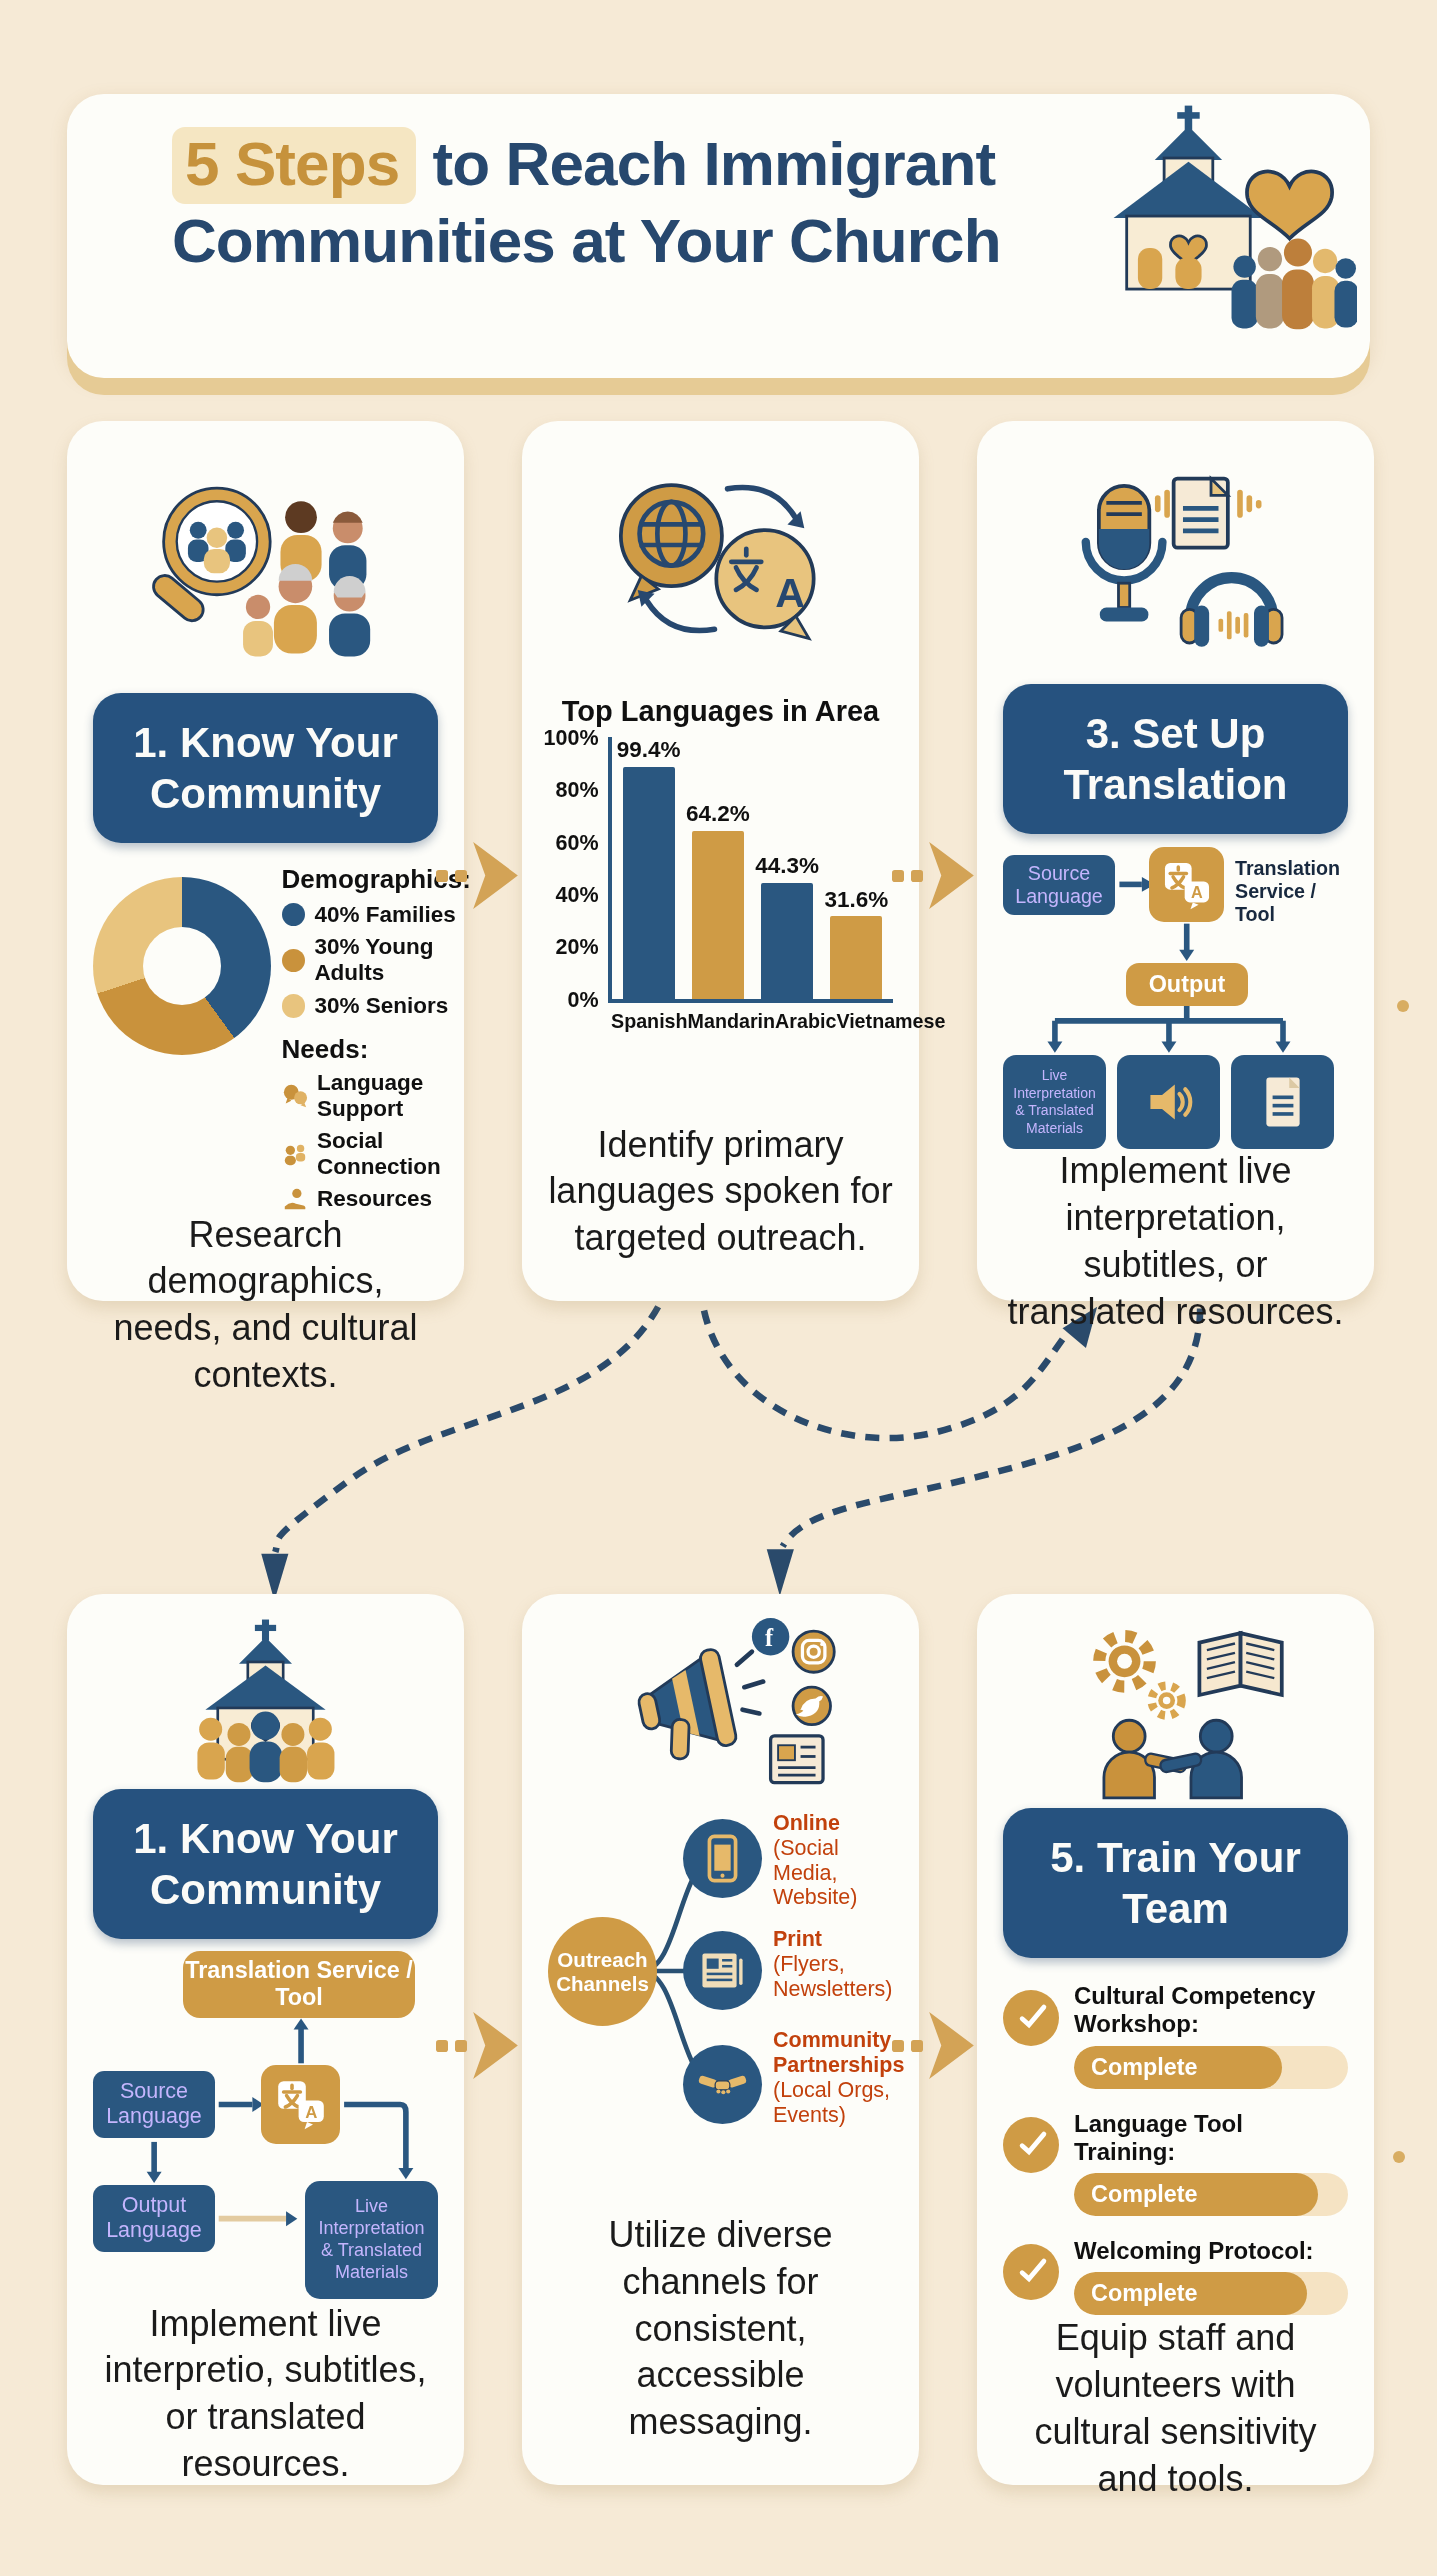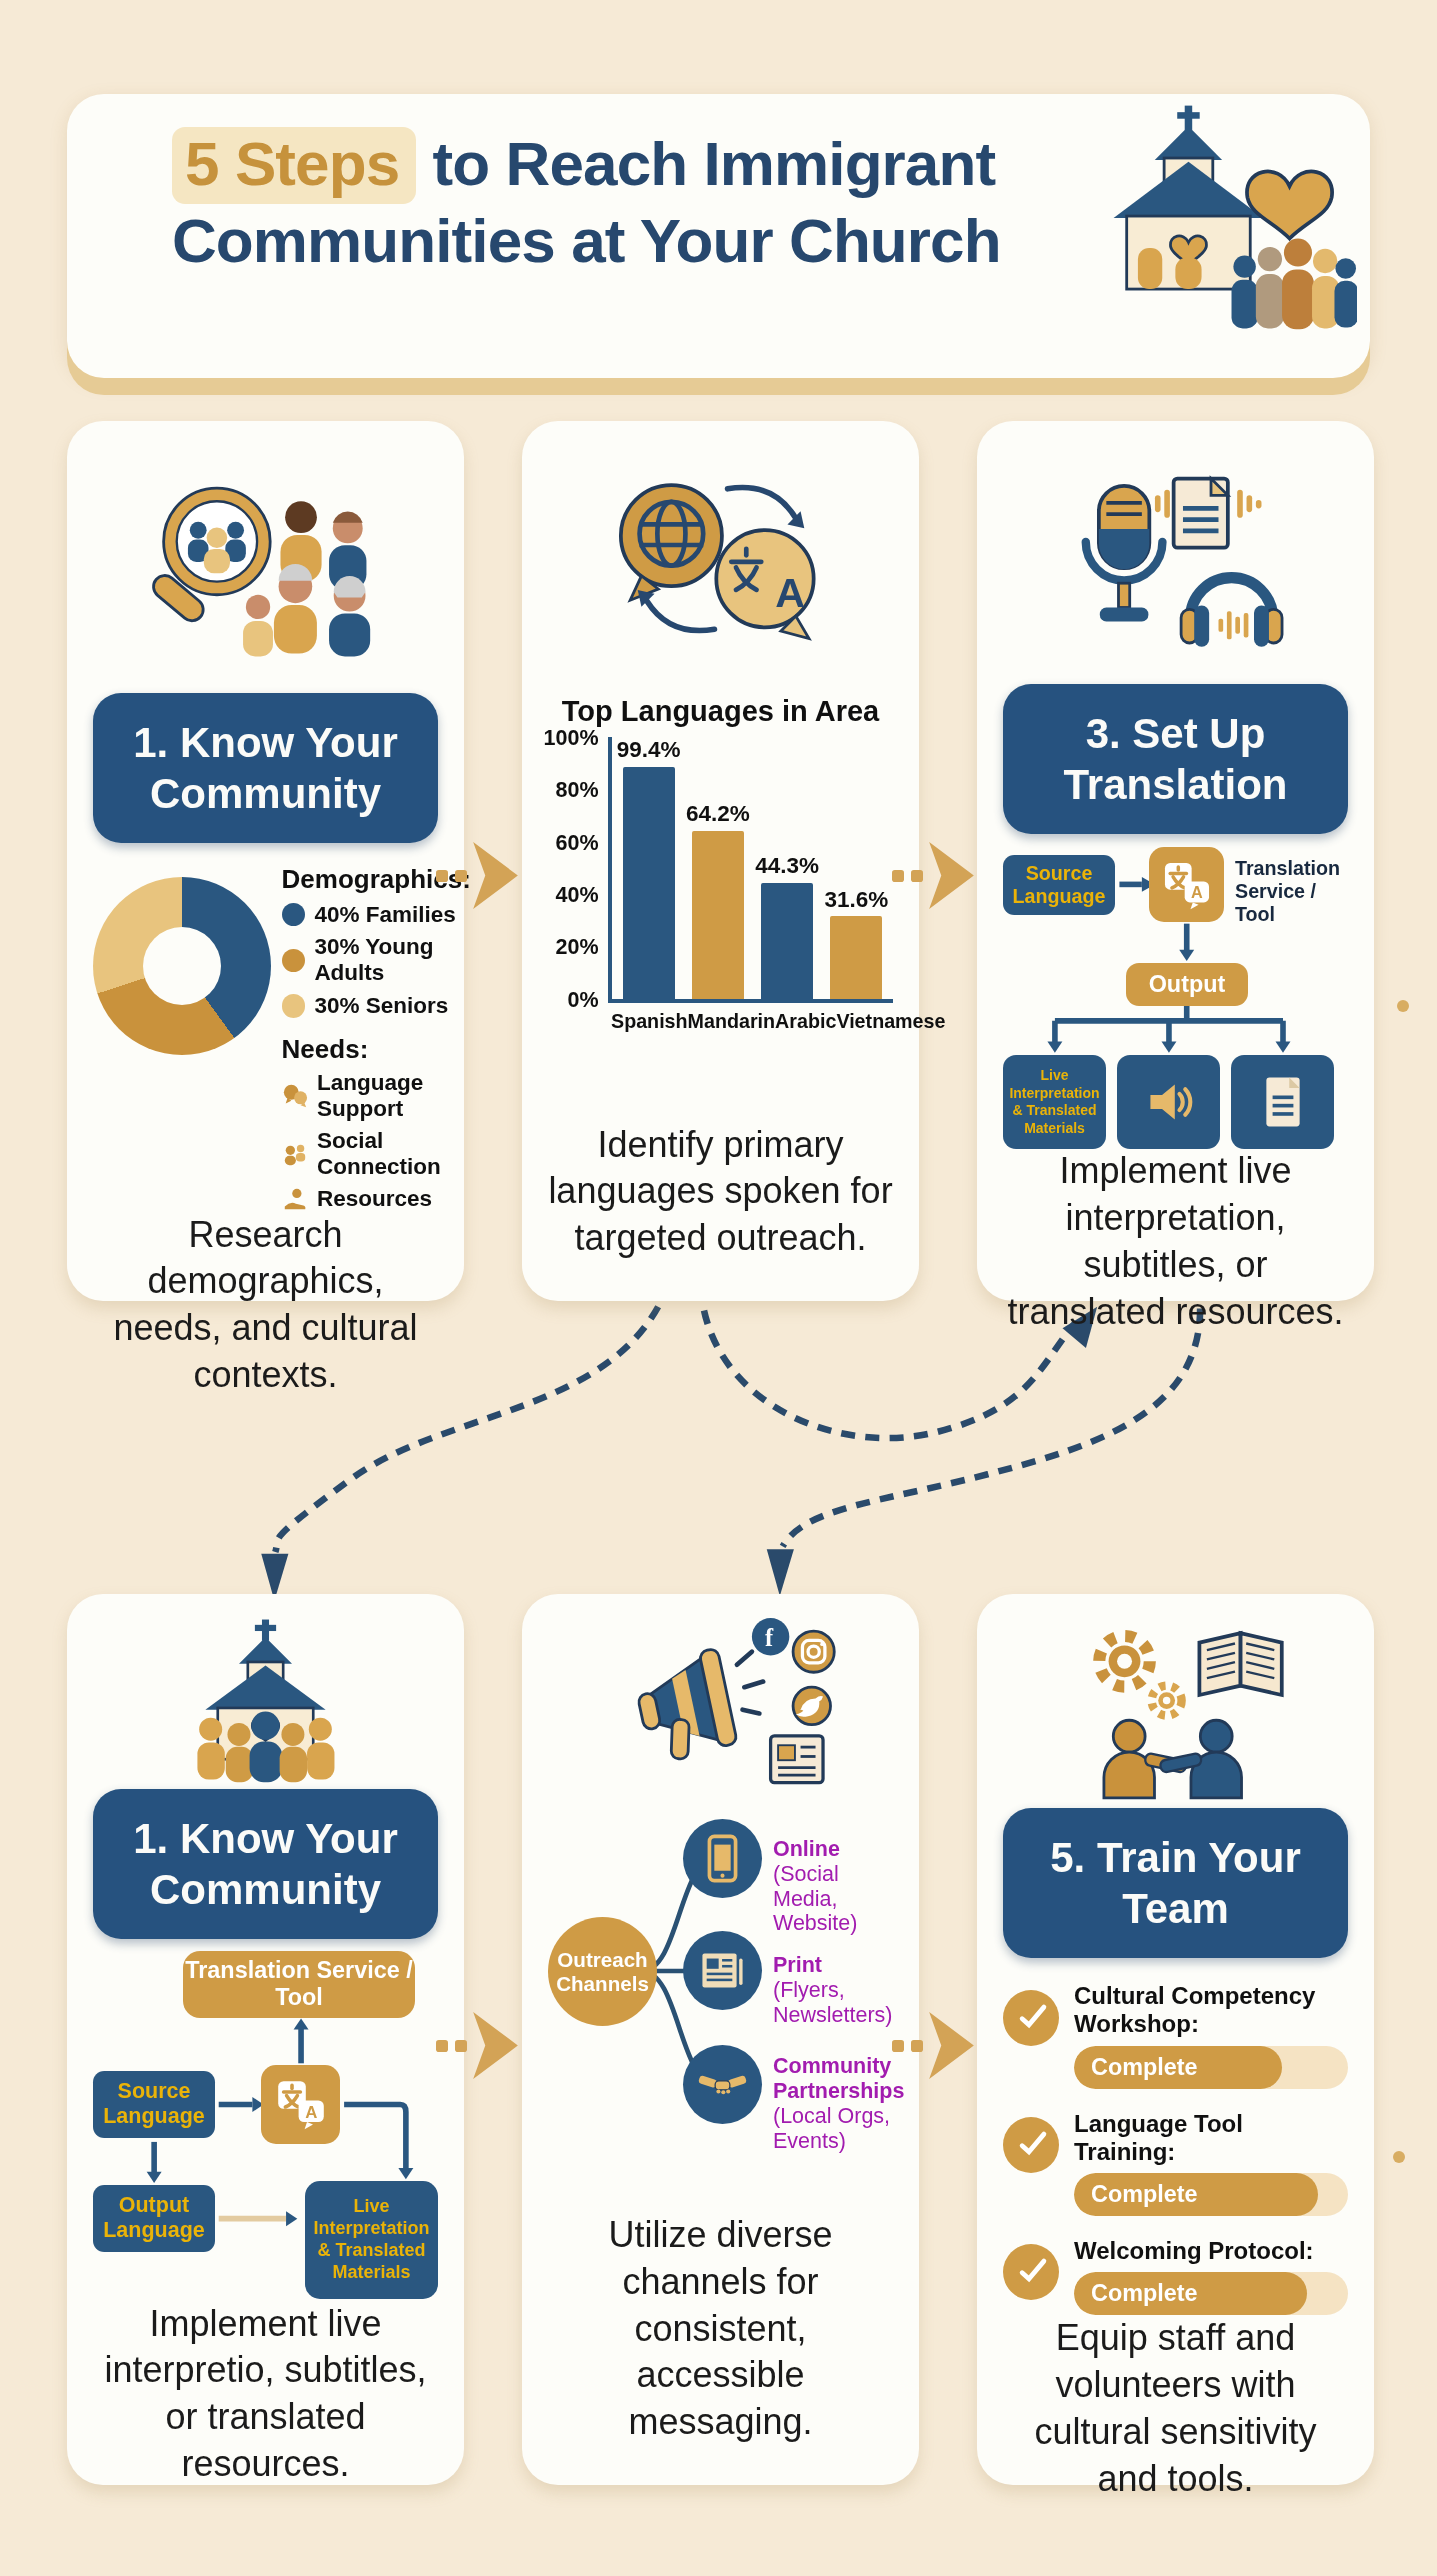--- a/index.html
+++ b/index.html
@@ -65,36 +65,36 @@
   .yaxis span:nth-child(3){top:94px;} .yaxis span:nth-child(4){top:146px;}
   .yaxis span:nth-child(5){top:198px;} .yaxis span:nth-child(6){top:251px;}
   .plot{flex:1;height:262px;border-left:4.7px solid #2a5780;border-bottom:4.7px solid #2a5780;
         display:flex;align-items:flex-end;justify-content:space-around;padding:0 1.9px;}
   .bar-col{width:66px;display:flex;flex-direction:column;align-items:center;justify-content:flex-end;height:100%;}
   .bar-val{font-size:22.5px;font-weight:700;color:#101010;margin-bottom:3.7px;white-space:nowrap;}
   .bar{width:52px;border-radius:1.9px 1.9px 0 0;}
   .xlabels{display:flex;margin-left:63px;justify-content:space-around;margin-top:7.5px;}
   .xlabels span{flex:1;text-align:center;font-size:19.7px;font-weight:700;color:#101010;white-space:nowrap;}
   
-  .navy-box{position:absolute;background:#2a5780;border-radius:11.2px;color:#eab308;font-weight:700;
+  .navy-box{position:absolute;background:#2a5780;border-radius:11.2px;color:#c4b5fd;font-weight:400;
             display:flex;align-items:center;justify-content:center;text-align:center;box-sizing:border-box;}
   .gold-box{position:absolute;background:#cf9b45;border-radius:15px;color:#fff;font-weight:700;
             display:flex;align-items:center;justify-content:center;text-align:center;box-sizing:border-box;}
   .flow-svg{position:absolute;inset:0;width:100%;height:100%;}
   .flow3{position:relative;width:100%;height:301px;margin-top:13px;flex:none;}
   .flow4{position:relative;width:100%;height:350px;margin-top:11.2px;flex:none;}
   .svc-label{position:absolute;font-size:19.7px;font-weight:700;color:#18293f;line-height:1.18;}
   
   .hubwrap{position:relative;width:100%;height:328px;margin-top:9.4px;flex:none;}
   .hub{position:absolute;left:0;top:110px;width:109px;height:109px;border-radius:50%;
        background:#cf9b45;color:#fff;font-size:20.6px;font-weight:700;display:flex;
        align-items:center;justify-content:center;text-align:center;line-height:1.15;}
   .node{position:absolute;left:135px;width:79px;height:79px;border-radius:50%;background:#2a5780;
         display:flex;align-items:center;justify-content:center;}
-  .ch-label{position:absolute;left:225px;width:122px;line-height:1.15;color:#a21caf;margin-top:26px;}
+  .ch-label{position:absolute;left:225px;width:122px;line-height:1.15;color:#c2410c;}
   .ch-title{font-size:21.5px;font-weight:700;}
   .ch-detail{font-size:21.5px;font-weight:400;}
   
   .checklist{width:100%;margin-top:24px;display:flex;flex-direction:column;gap:20.6px;flex:none;}
   .check-row{display:flex;gap:15px;align-items:flex-start;}
   .check-circle{width:56px;height:56px;border-radius:50%;background:#cf9b45;flex:none;margin-top:7.5px;
                 display:flex;align-items:center;justify-content:center;}
   .check-col{flex:1;}
   .check-label{font-size:24px;font-weight:700;color:#101010;}
   .track{margin-top:7.5px;height:43px;border-radius:21.5px;background:#f5e3c3;overflow:hidden;}

